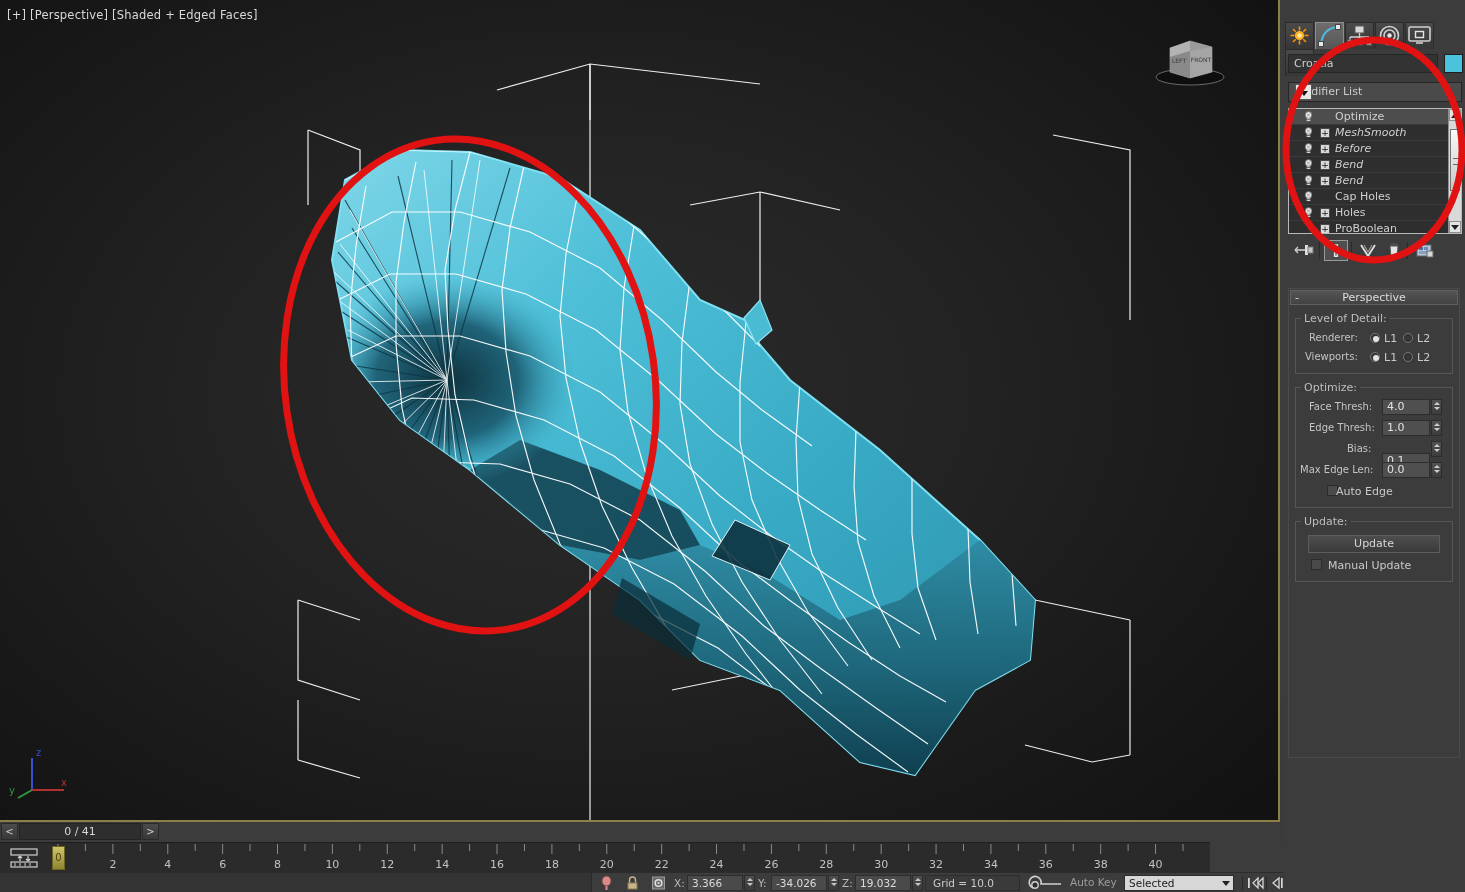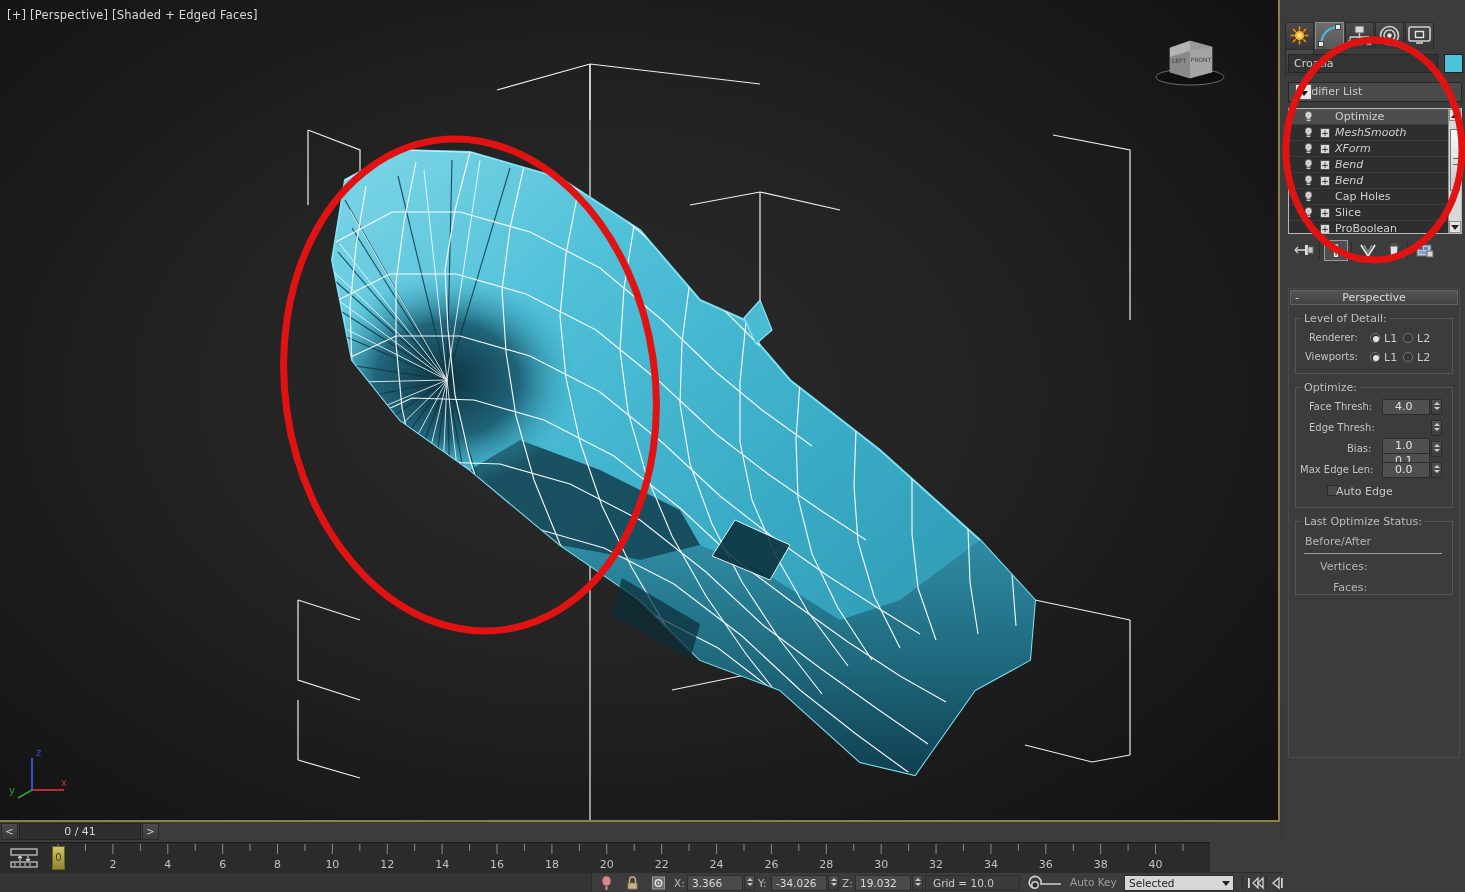--- a/index.html
+++ b/index.html
@@ -258,21 +258,21 @@
     background:radial-gradient(#3a3a3a,#2b2b2b); border:1px solid #787878;
     cursor:pointer;
   }
   .radio.on::after {
     content:""; position:absolute; left:2px; top:2px; width:6px; height:6px;
     border-radius:50%; background:#e4e4e4;
   }
   .rlab { position:absolute; font-size:11px; color:#c9c9c9; line-height:12px; }
   .spinfield {
     position:absolute; height:16px; background:#4f4f4f; border:1px solid #2c2c2c;
-    color:#e2e2e2; font-size:11px; line-height:14px; padding-left:12px; cursor:text;
+    color:#e2e2e2; font-size:11px; line-height:14px; padding-left:4px; cursor:text;
   }
   .spinbtn {
     position:absolute; width:11px; height:16px;
     background:linear-gradient(#515151,#3d3d3d); border:1px solid #2c2c2c;
     cursor:pointer;
   }
   .spinbtn i {
     display:block; margin:2px auto; width:0; height:0;
     border-left:3px solid transparent; border-right:3px solid transparent;
   }
@@ -742,21 +742,21 @@
             <span class="nm">MeshSmooth</span>
           </div>
           <div class="stack-row italic">
             <svg class="bulb" viewBox="0 0 11 12">
               <circle cx="5.5" cy="4" r="3.4" fill="#e8e8e8" stroke="#555" stroke-width="0.7"></circle>
               <path d="M4,2.5 L7,5.5 M7,2.5 L4,5.5" stroke="#777" stroke-width="0.6"></path>
               <rect x="3.6" y="7.3" width="3.8" height="1.1" fill="#cfcfcf"></rect>
               <rect x="3.6" y="9" width="3.8" height="1.1" fill="#cfcfcf"></rect>
             </svg>
             <span class="plus">+</span>
-            <span class="nm">XForm</span>
+            <span class="nm">Before</span>
           </div>
           <div class="stack-row italic">
             <svg class="bulb" viewBox="0 0 11 12">
               <circle cx="5.5" cy="4" r="3.4" fill="#e8e8e8" stroke="#555" stroke-width="0.7"></circle>
               <path d="M4,2.5 L7,5.5 M7,2.5 L4,5.5" stroke="#777" stroke-width="0.6"></path>
               <rect x="3.6" y="7.3" width="3.8" height="1.1" fill="#cfcfcf"></rect>
               <rect x="3.6" y="9" width="3.8" height="1.1" fill="#cfcfcf"></rect>
             </svg>
             <span class="plus">+</span>
             <span class="nm">Bend</span>
@@ -781,21 +781,21 @@
             <span class="nm">Cap Holes</span>
           </div>
           <div class="stack-row">
             <svg class="bulb" viewBox="0 0 11 12">
               <circle cx="5.5" cy="4" r="3.4" fill="#e8e8e8" stroke="#555" stroke-width="0.7"></circle>
               <path d="M4,2.5 L7,5.5 M7,2.5 L4,5.5" stroke="#777" stroke-width="0.6"></path>
               <rect x="3.6" y="7.3" width="3.8" height="1.1" fill="#cfcfcf"></rect>
               <rect x="3.6" y="9" width="3.8" height="1.1" fill="#cfcfcf"></rect>
             </svg>
             <span class="plus">+</span>
-            <span class="nm">Slice</span>
+            <span class="nm">Holes</span>
           </div>
           <div class="stack-row">
             <span class="plus">+</span>
             <span class="nm">ProBoolean</span>
           </div>
         </div>
       <div id="stack-scroll">
         <div class="sbtn up">
             <i></i>
           </div>
@@ -876,21 +876,21 @@
         <div class="prow" style="height:21px">
           <span class="plab" style="left:10px">Face Thresh:</span>
           <span class="spinfield" style="left:83px;top:1px;width:48px">4.0</span>
           <span class="spinbtn" style="left:132px;top:1px">
             <i class="up"></i>
               <i class="dn"></i>
             </span>
         </div>
         <div class="prow" style="height:21px">
           <span class="plab" style="left:10px">Edge Thresh:</span>
-          <span class="spinfield" style="left:83px;top:19px;width:48px">1.0</span>
+          <span class="spinfield" style="left:83px;top:1px;width:48px">1.0</span>
           <span class="spinbtn" style="left:132px;top:1px">
             <i class="up"></i>
               <i class="dn"></i>
             </span>
         </div>
         <div class="prow" style="height:21px">
           <span class="plab" style="left:48px">Bias:</span>
           <span class="spinfield" style="left:83px;top:13px;width:48px">0.1</span>
           <span class="spinbtn" style="left:132px;top:1px">
             <i class="up"></i>
@@ -905,30 +905,29 @@
               <i class="dn"></i>
             </span>
         </div>
         <div class="prow">
           <span class="chk" style="left:28px;top:3px"></span>
           <span class="chklab" style="left:37px;top:4px">Auto Edge</span>
         </div>
       </fieldset>
 
 
-
-      <fieldset class="grp" style="height:80px">
-        <legend>Last Optimize Status:</legend>
-        <span class="stxt" style="left:9px;top:7px">Before/After</span>
-        <span class="hline" style="left:8px;top:25px;width:138px"></span>
-        <span class="stxt" style="left:24px;top:32px">Vertices:</span>
-        <span class="stxt" style="left:100px;top:32px"></span>
-        <span class="stxt" style="left:37px;top:53px">Faces:</span>
-        <span class="stxt" style="left:100px;top:53px"></span>
+      <fieldset class="grp">
+        <legend>Update:</legend>
+        <div class="btnwide">Update</div>
+        <div class="prow" style="margin-top:3px">
+          <span class="chk" style="left:12px;top:3px"></span>
+          <span class="chklab" style="left:29px;top:4px">Manual Update</span>
+        </div>
       </fieldset>
+
     </div>
   </div>
 
   <svg id="annot">
     <ellipse cx="470" cy="385" rx="185" ry="247" transform="rotate(-8 470 385)" fill="none" stroke="#e01212" stroke-width="7"></ellipse>
     <ellipse cx="1374" cy="150" rx="88" ry="110" fill="none" stroke="#e01212" stroke-width="7"></ellipse>
   </svg>
 
 </div>
 

